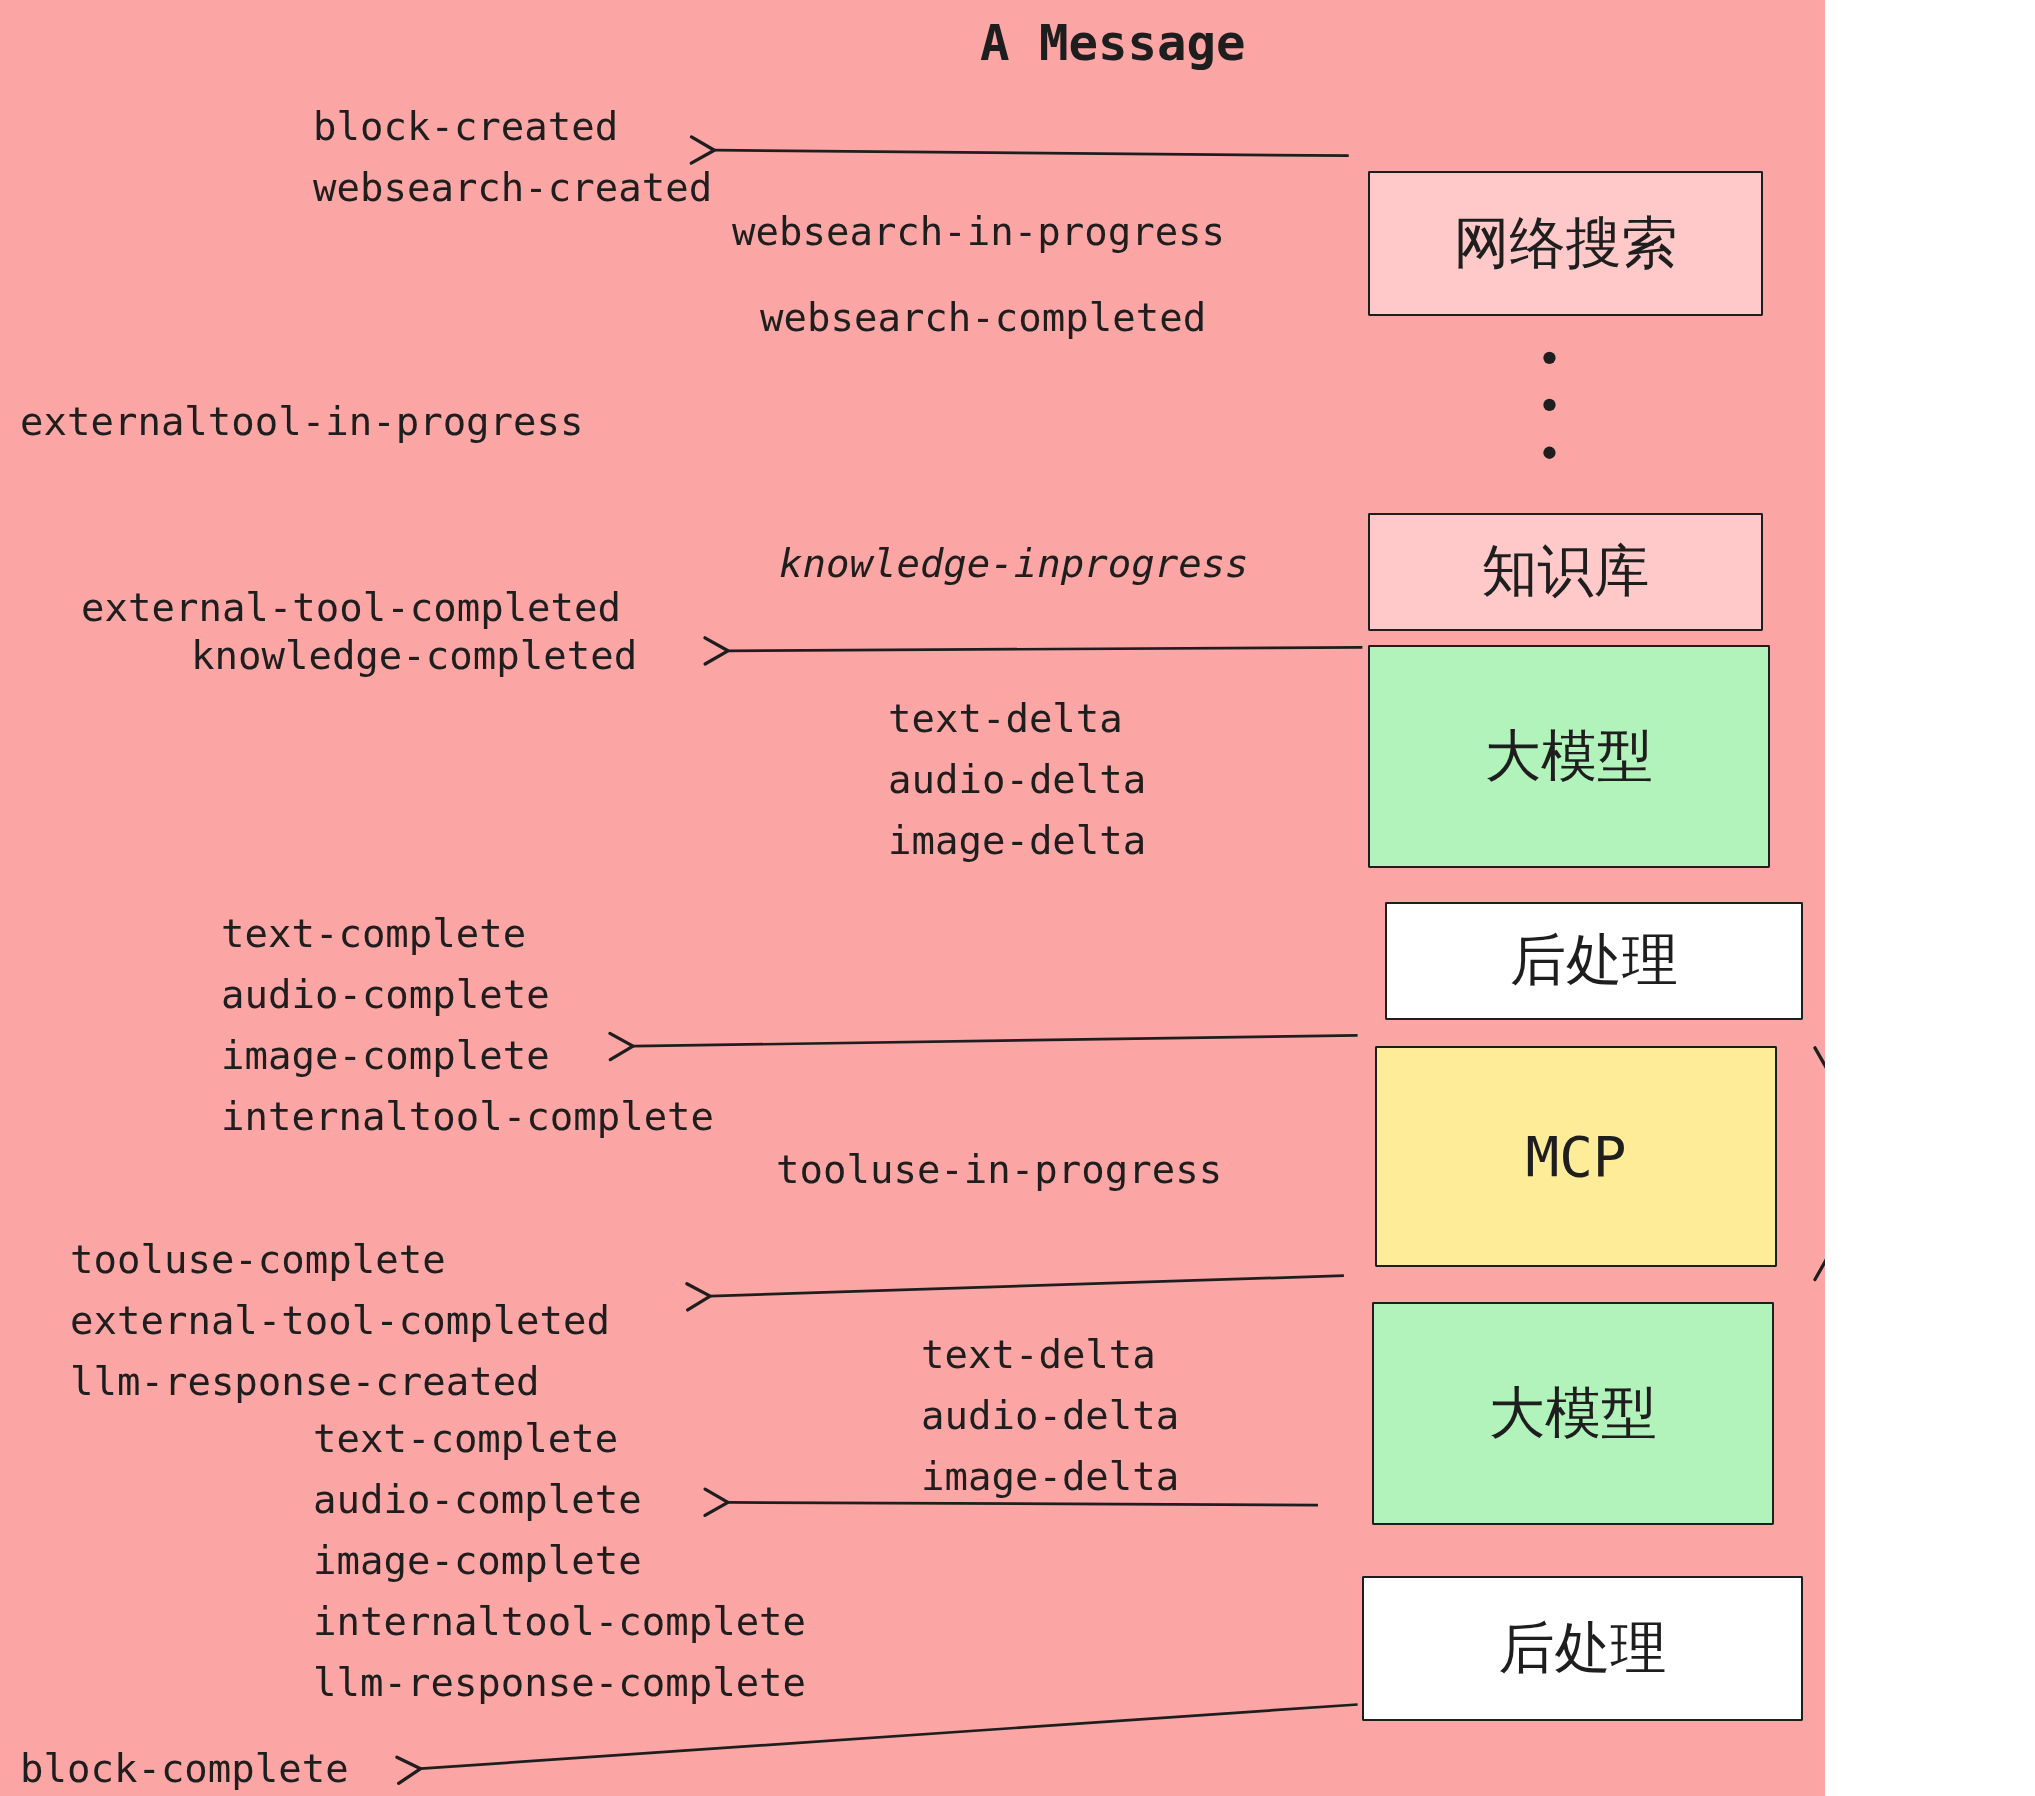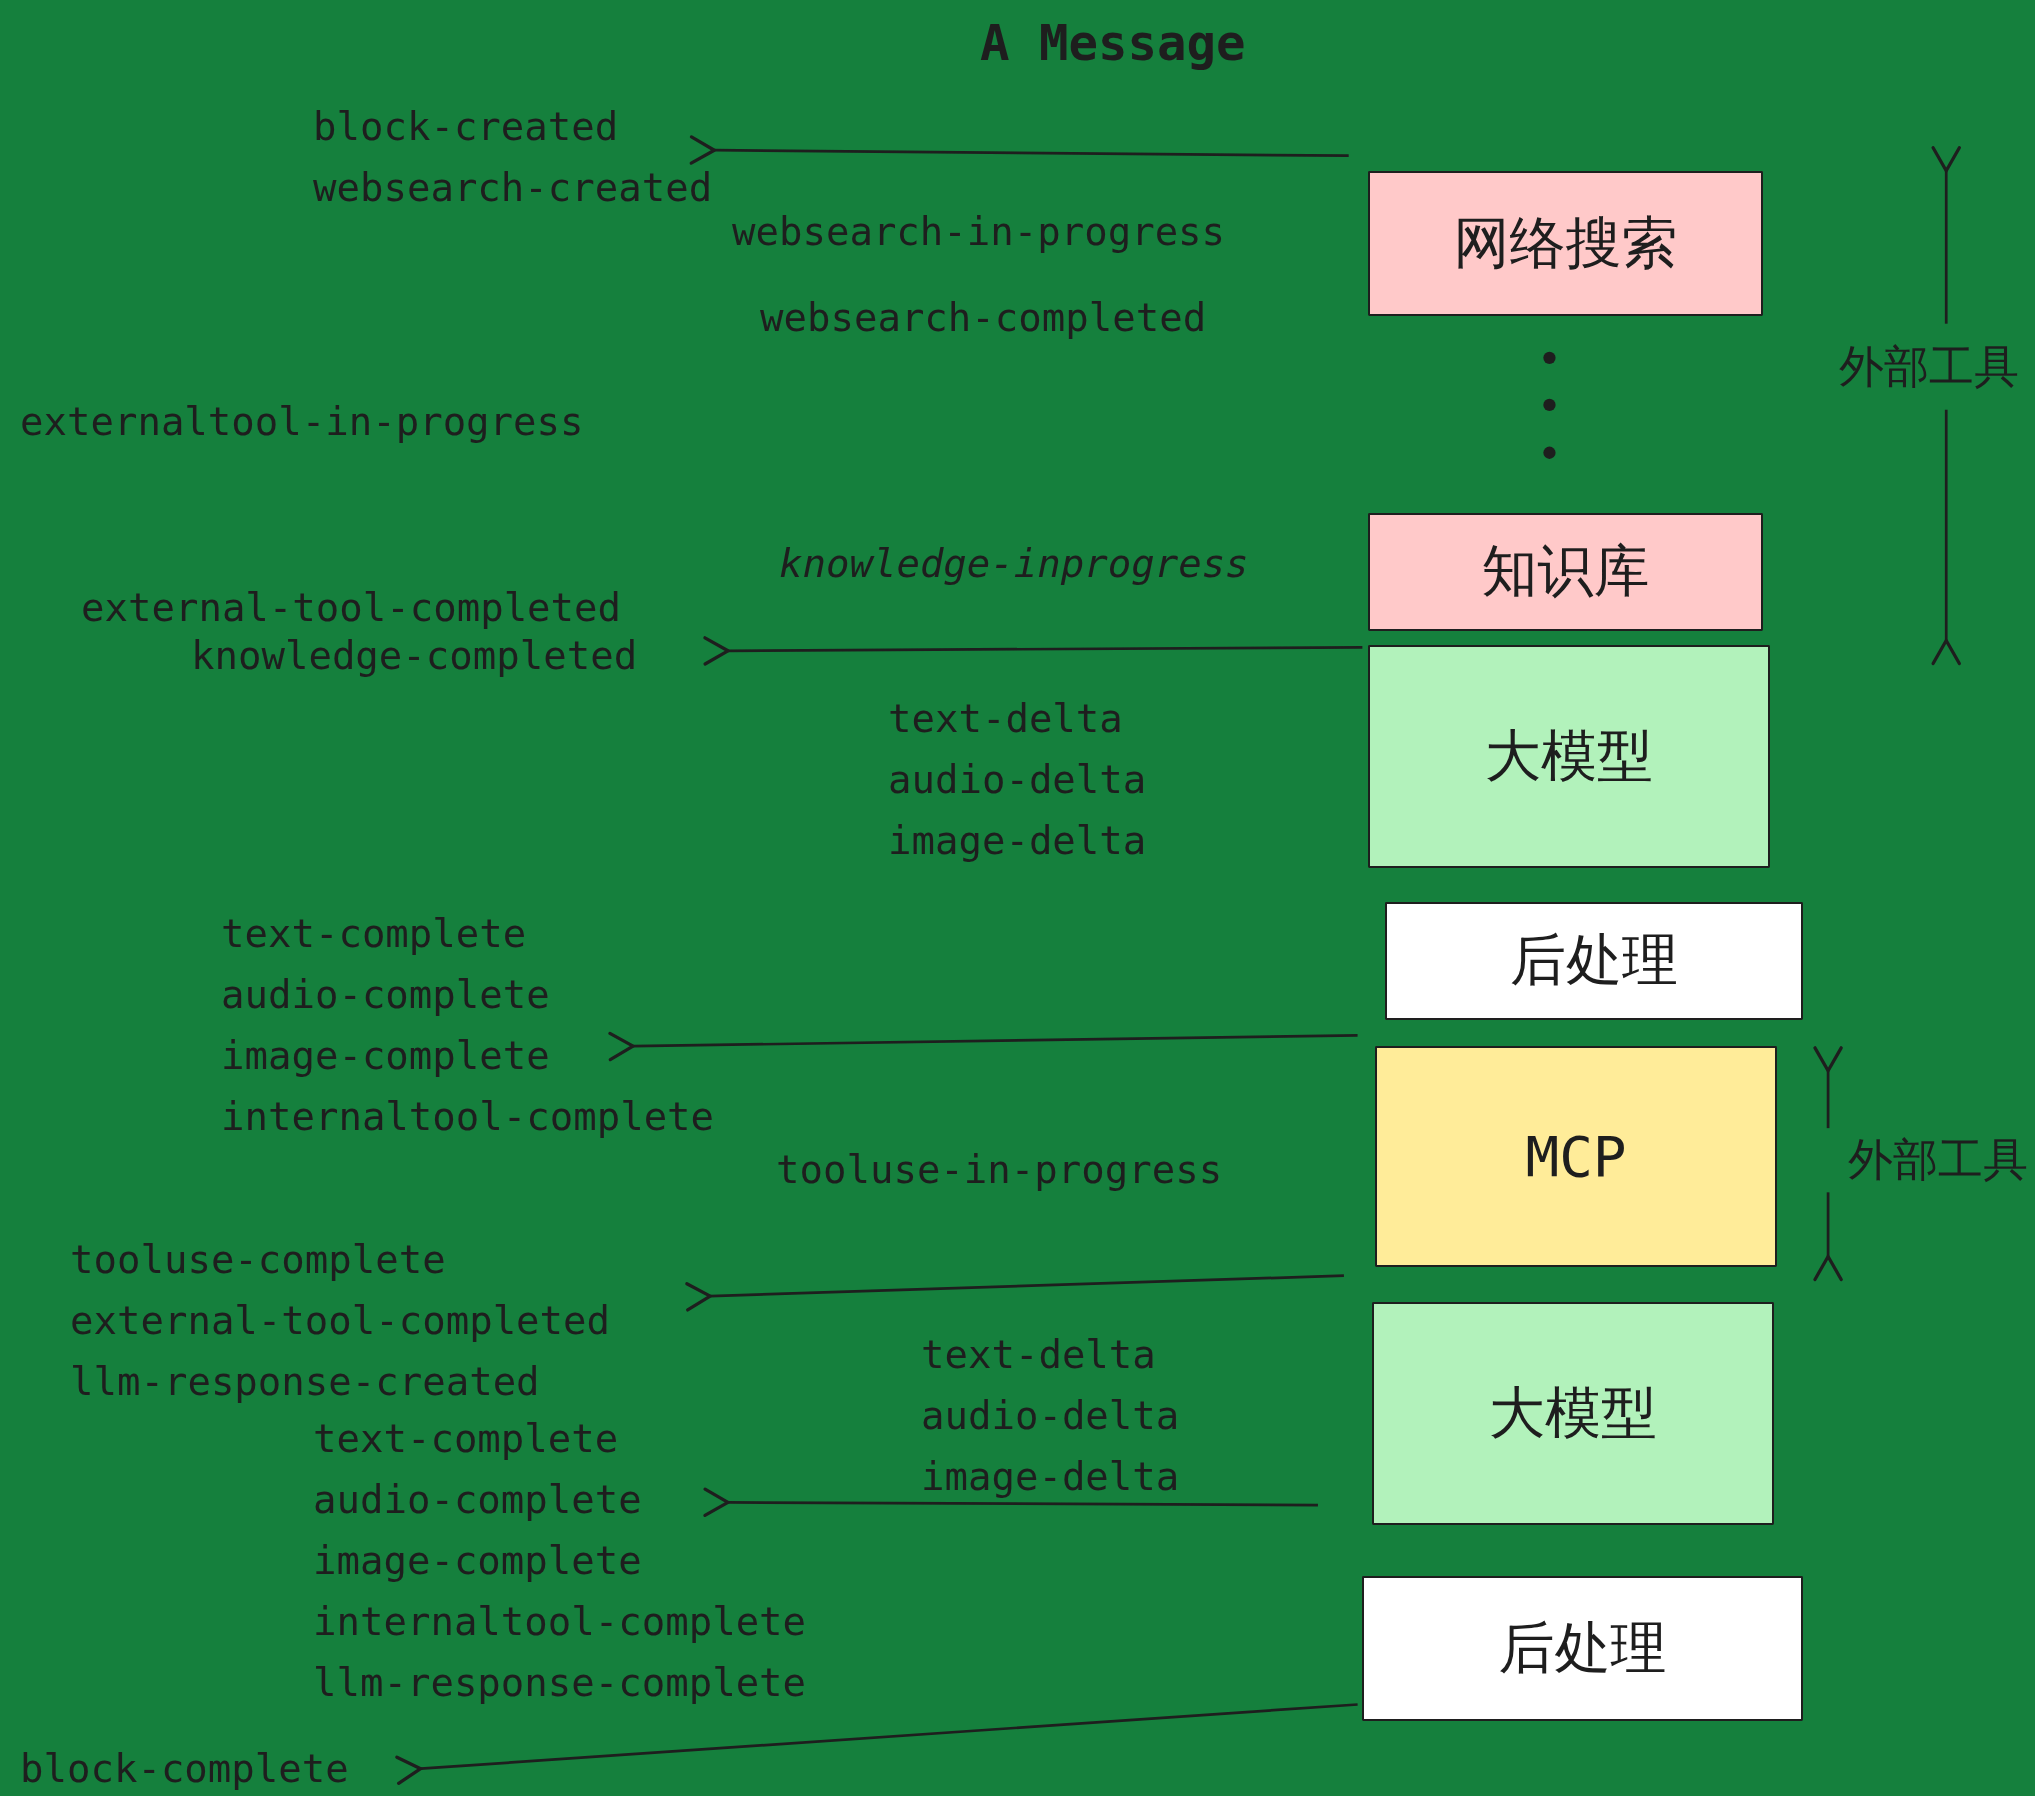--- a/index.html
+++ b/index.html
@@ -1,21 +1,21 @@
 <!DOCTYPE html>
 <html style="font-size:11px"><head>
 <meta charset="utf-8">
 <style>
   * { box-sizing: border-box; }
   html, body { margin: 0; padding: 0; background: #ffffff; }
   #canvas {
     position: relative;
-    width: 2035px;
+    width: 1825px;
     height: 1796px;
-    background: #15803d;
+    background: #fca5a5;
     overflow: hidden;
     font-family: "DejaVu Sans Mono", monospace;
     color: #1e1e1e;
   }
   .title {
     position: absolute;
     font-size: 49px;
     font-weight: bold;
     white-space: nowrap;
   }

